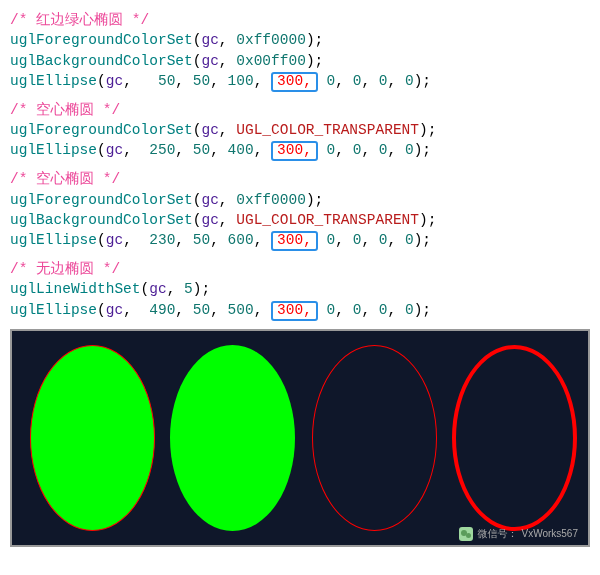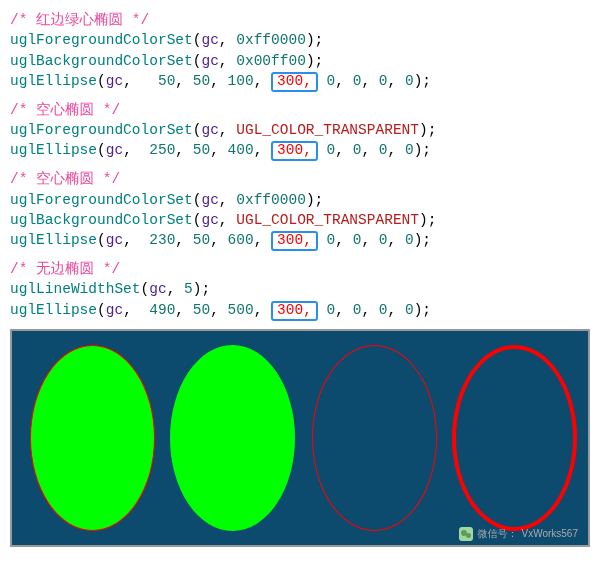--- a/index.html
+++ b/index.html
@@ -25,21 +25,21 @@
     display: inline-block;
     border: 2px solid #2a8fe8;
     border-radius: 3px;
     padding: 0 4px;
     color: #ff0000;
     line-height: 1.1;
   }
   .output {
     width: 576px;
     height: 214px;
-    background: #0c4a6e;
+    background: #0f172a;
     border: 2px solid #999;
     position: relative;
     overflow: hidden;
     text-align: center;
   }
   .ellipse {
     position: absolute;
     top: 14px;
     width: 125px;
     height: 186px;

